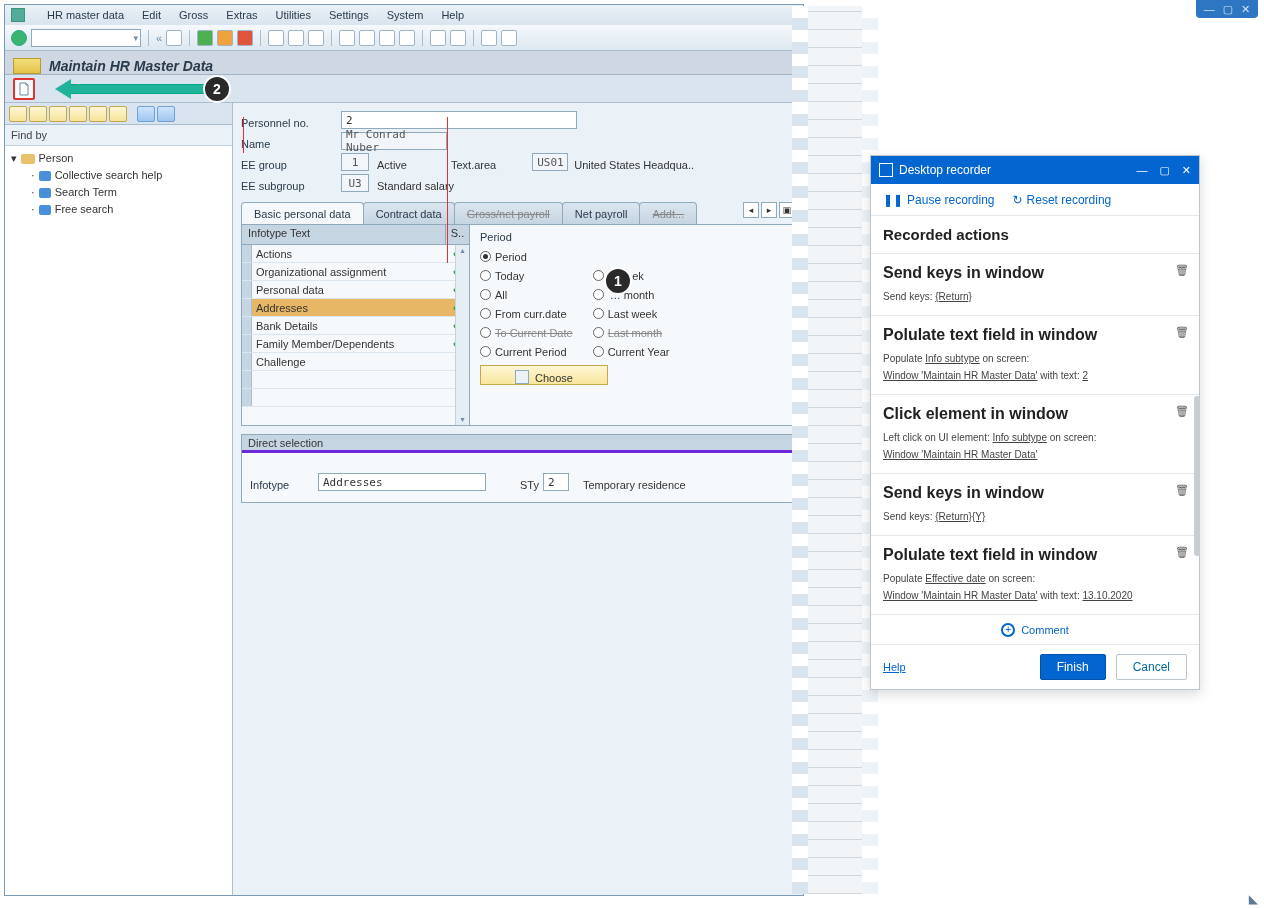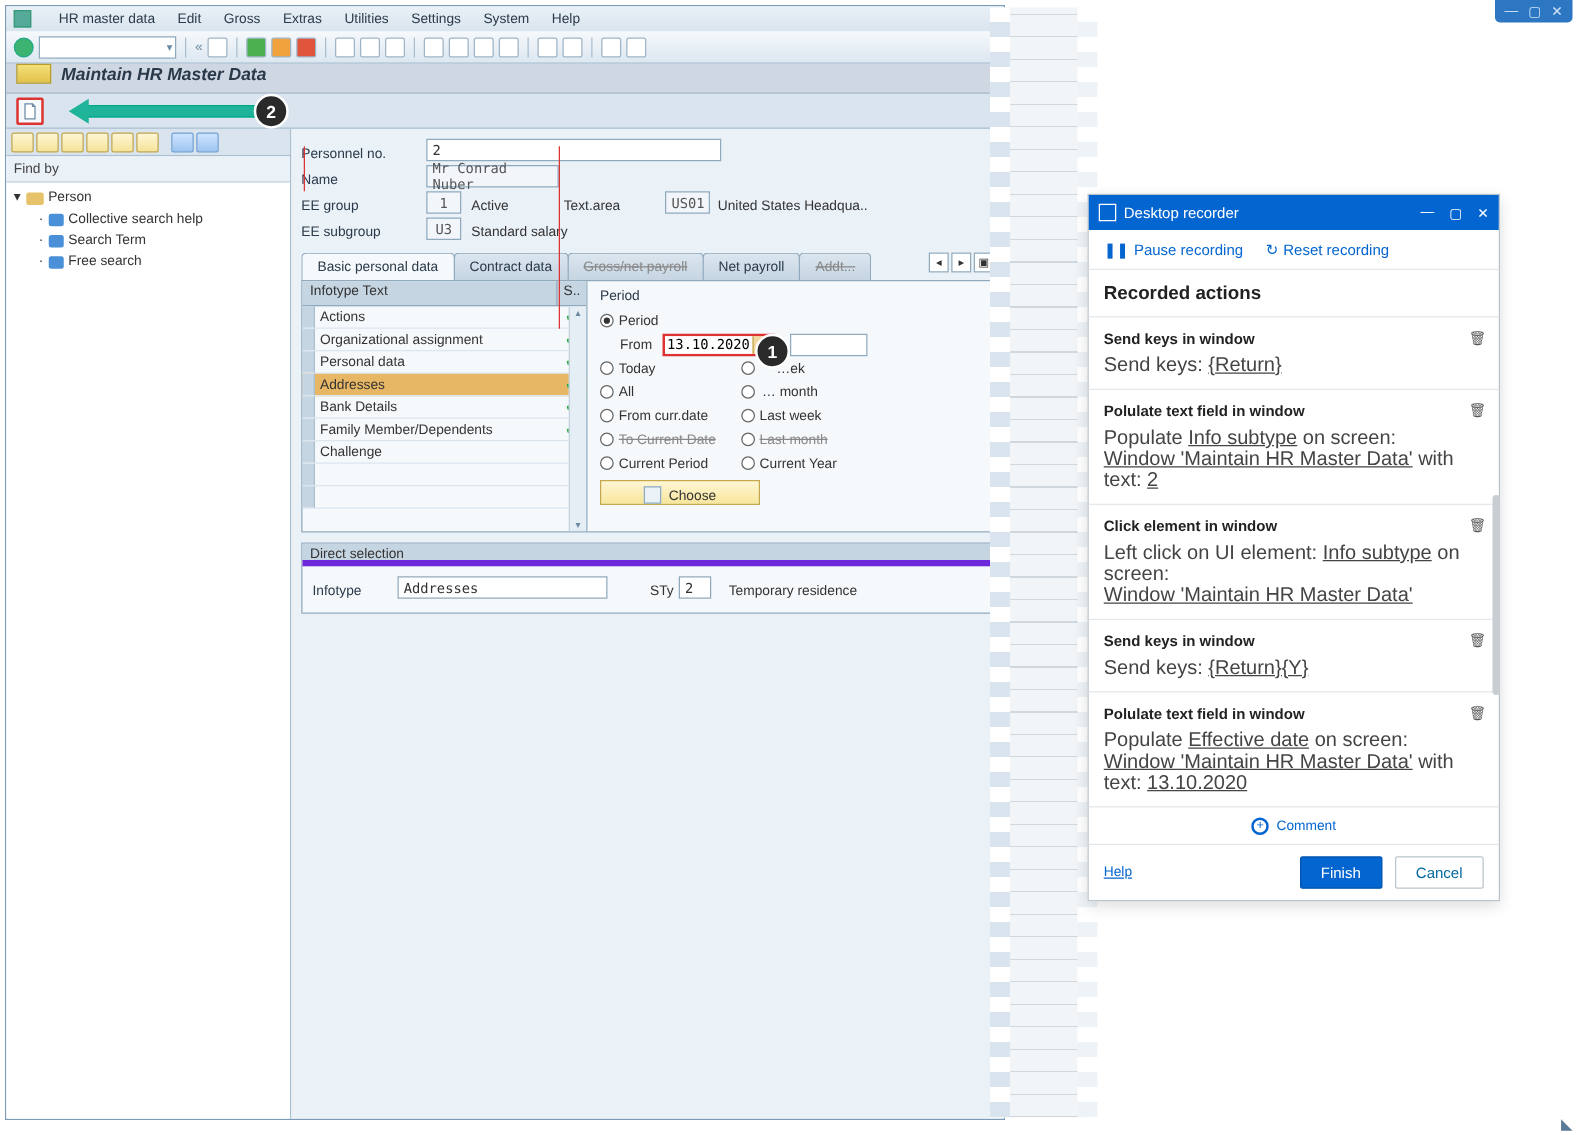--- a/index.html
+++ b/index.html
@@ -8,21 +8,21 @@
 .sap-win{position:absolute;left:4px;top:4px;width:800px;height:892px;border:1px solid #7a9ab5;background:#d9e4ee}
 .menubar{height:20px;background:linear-gradient(#eaf1f7,#d9e4ee);display:flex;align-items:center;padding:0 6px;gap:18px;color:#2a3a4a}
 .menubar span{cursor:default}
 .menubar .menuicon{width:14px;height:14px;margin-right:4px;background:#5a9;border:1px solid #397}
 .toolbar1{height:26px;background:linear-gradient(#f6f9fc,#dce7f0);border-bottom:1px solid #a9bfcf;display:flex;align-items:center;gap:4px;padding:0 6px}
 .tb-ico{width:16px;height:16px;border:1px solid #9fb4c6;border-radius:2px;background:#fff}
 .ok-ico{width:16px;height:16px;border-radius:50%;background:#3cb371;border:1px solid #2a8}
 .tb-combo{width:110px;height:18px;border:1px solid #8fa9bd;background:#fff;display:flex;align-items:center;justify-content:flex-end;padding-right:2px}
 .tb-combo::after{content:"▾";font-size:9px;color:#6b8aa3}
 .tb-sep{width:1px;height:16px;background:#a9bfcf;margin:0 3px}
-.titlebar{height:24px;background:#cfd8e2;border-bottom:1px solid #9fb4c6;display:flex;align-items:flex-start;padding:0 8px;gap:8px}
+.titlebar{height:24px;background:#cfd8e2;border-bottom:1px solid #9fb4c6;display:flex;align-items:flex-end;padding:0 8px;gap:8px}
 .titlebar .flag{width:28px;height:16px;background:linear-gradient(#f3e07a,#e3c24a);border:1px solid #b89b2a}
 .titlebar .title{font-weight:bold;font-style:italic;font-size:14px;color:#2a3a4a}
 .subtool{height:28px;background:#d9e4ee;border-bottom:1px solid #a9bfcf;display:flex;align-items:center;padding:0 8px;position:relative}
 .create-box{width:22px;height:22px;border:2px solid #d33;display:flex;align-items:center;justify-content:center;background:#f6f9fc;border-radius:2px}
 .create-box svg{width:14px;height:14px}
 .arrow2{position:absolute;left:50px;top:6px;width:150px;height:16px}
 .arrow2 .shaft{position:absolute;left:14px;top:3px;width:136px;height:10px;background:#1fb39a;border-top:1px solid #0a8;border-bottom:1px solid #0a8}
 .arrow2 .head{position:absolute;left:0;top:-2px;width:0;height:0;border-top:10px solid transparent;border-bottom:10px solid transparent;border-right:16px solid #1fb39a}
 .badge{position:absolute;width:28px;height:28px;border-radius:50%;background:#2a2a2a;border:2px solid #fff;color:#fff;font-weight:bold;display:flex;align-items:center;justify-content:center;font-size:14px;z-index:5}
 .workarea{display:flex;height:calc(100% - 98px)}
@@ -66,37 +66,37 @@
 .radio{width:11px;height:11px;border:1px solid #666;border-radius:50%;background:#fff;position:relative}
 .radio.on::after{content:"";position:absolute;left:2px;top:2px;width:5px;height:5px;border-radius:50%;background:#333}
 .periodgrid{display:flex;gap:20px}
 .datebox{display:inline-flex;border:2px solid #d33;height:18px;margin-left:4px}
 .datebox input{border:none;width:70px;font-family:"Lucida Console",monospace;font-size:11px;padding:0 2px}
 .datebox .cal{width:16px;background:#f2d7a0;border-left:1px solid #c5a84a}
 .toinput{width:62px;height:18px;border:1px solid #8fa9bd;background:#fff;margin-left:8px}
 .choosebtn{width:128px;height:20px;border:1px solid #c5a84a;background:linear-gradient(#fff6d5,#f7e69b);display:flex;align-items:flex-end;justify-content:center;gap:6px;margin-top:4px}
 .choosebtn .ci{width:14px;height:14px;border:1px solid #8fa9bd;background:#eaf1f7}
 .directbox{margin-top:8px;border:1px solid #8fa9bd;background:#f6f9fc;padding:6px 8px 10px}
-.directbox .dtitle{height:18px;background:#c6d5e2;margin:-6px -8px 6px;padding:2px 6px;border-bottom:5px solid #6d28d9}
+.directbox .dtitle{height:18px;background:#c6d5e2;margin:-6px -8px 18px;padding:2px 6px;border-bottom:3px solid #6d28d9}
 .strike{text-decoration:line-through;color:#888}
 
 
 .rec-win{position:absolute;left:870px;top:155px;width:330px;background:#fff;border:1px solid #bcc5cc;box-shadow:0 4px 12px rgba(0,0,0,.15)}
 .rec-title{height:28px;background:#0365cf;color:#fff;display:flex;align-items:center;padding:0 8px;font-size:12px}
 .rec-title .ico{width:14px;height:14px;border:1px solid #fff;margin-right:6px}
 .rec-title .wbtns{margin-left:auto;display:flex;gap:12px;font-size:11px}
 .rec-title .wbtns span{cursor:default}
 .rec-tool{height:32px;display:flex;align-items:center;gap:18px;padding:0 12px;border-bottom:1px solid #e3e8ec;color:#0365cf;font-size:12px}
 .rec-tool .ic{color:#0365cf;margin-right:4px}
 .rec-h{padding:10px 12px;font-size:15px;font-weight:600;color:#222}
 .rec-list{border-top:1px solid #e3e8ec}
 .rec-item{border-bottom:1px solid #e3e8ec;padding:10px 12px;position:relative}
 .rec-item .del{position:absolute;right:10px;top:10px;color:#555}
-.rec-item .ttl{font-weight:600;font-size:12px;color:#222;margin-bottom:6px}
-.rec-item .body{font-size:16px;color:#444;line-height:17px}
+.rec-item .ttl{font-weight:600;font-size:16px;color:#222;margin-bottom:6px}
+.rec-item .body{font-size:10px;color:#444;line-height:17px}
 .rec-item .body .u{text-decoration:underline}
 .rec-comment{height:30px;display:flex;align-items:center;justify-content:center;gap:6px;color:#0365cf;border-bottom:1px solid #e3e8ec}
 .rec-comment .plus{width:14px;height:14px;border:2px solid #0365cf;border-radius:50%;display:flex;align-items:center;justify-content:center;font-size:10px;line-height:1}
 .rec-foot{height:44px;display:flex;align-items:center;padding:0 12px;gap:10px}
 .rec-foot .help{color:#0365cf;text-decoration:underline;margin-right:auto}
 .btn{height:26px;padding:0 16px;border-radius:2px;display:flex;align-items:center;font-size:12px}
 .btn.primary{background:#0365cf;color:#fff;border:1px solid #0053ad}
 .btn.secondary{background:#fff;border:1px solid #bcc5cc;color:#0369a1}
 .rec-scroll{position:absolute;right:-1px;top:240px;width:6px;height:160px;background:#c8cdd3;border-radius:3px}
 
@@ -315,28 +315,20 @@
                     <span>▾</span>
                   </div>
               </div>
             </div>
             <div class="periodbox" style="position:relative">
               <div class="pttl">Period</div>
               <div class="radiorow">
                   <span class="radio on"></span>
                   <span>Period</span>
                 </div>
-              <div class="radiorow" style="padding-left:16px">
-                  <span>From</span>
-                <span class="datebox">
-                    <input value="13.10.2020" style="">
-                    <span class="cal"></span>
-                  </span>
-                <span class="toinput"></span>
-              </div>
               <div class="badge" style="left:134px;top:42px">1</div>
               <div class="periodgrid">
                 <div>
                   <div class="radiorow">
                       <span class="radio"></span>
                       <span>Today</span>
                     </div>
                   <div class="radiorow">
                       <span class="radio"></span>
                       <span>All</span>

